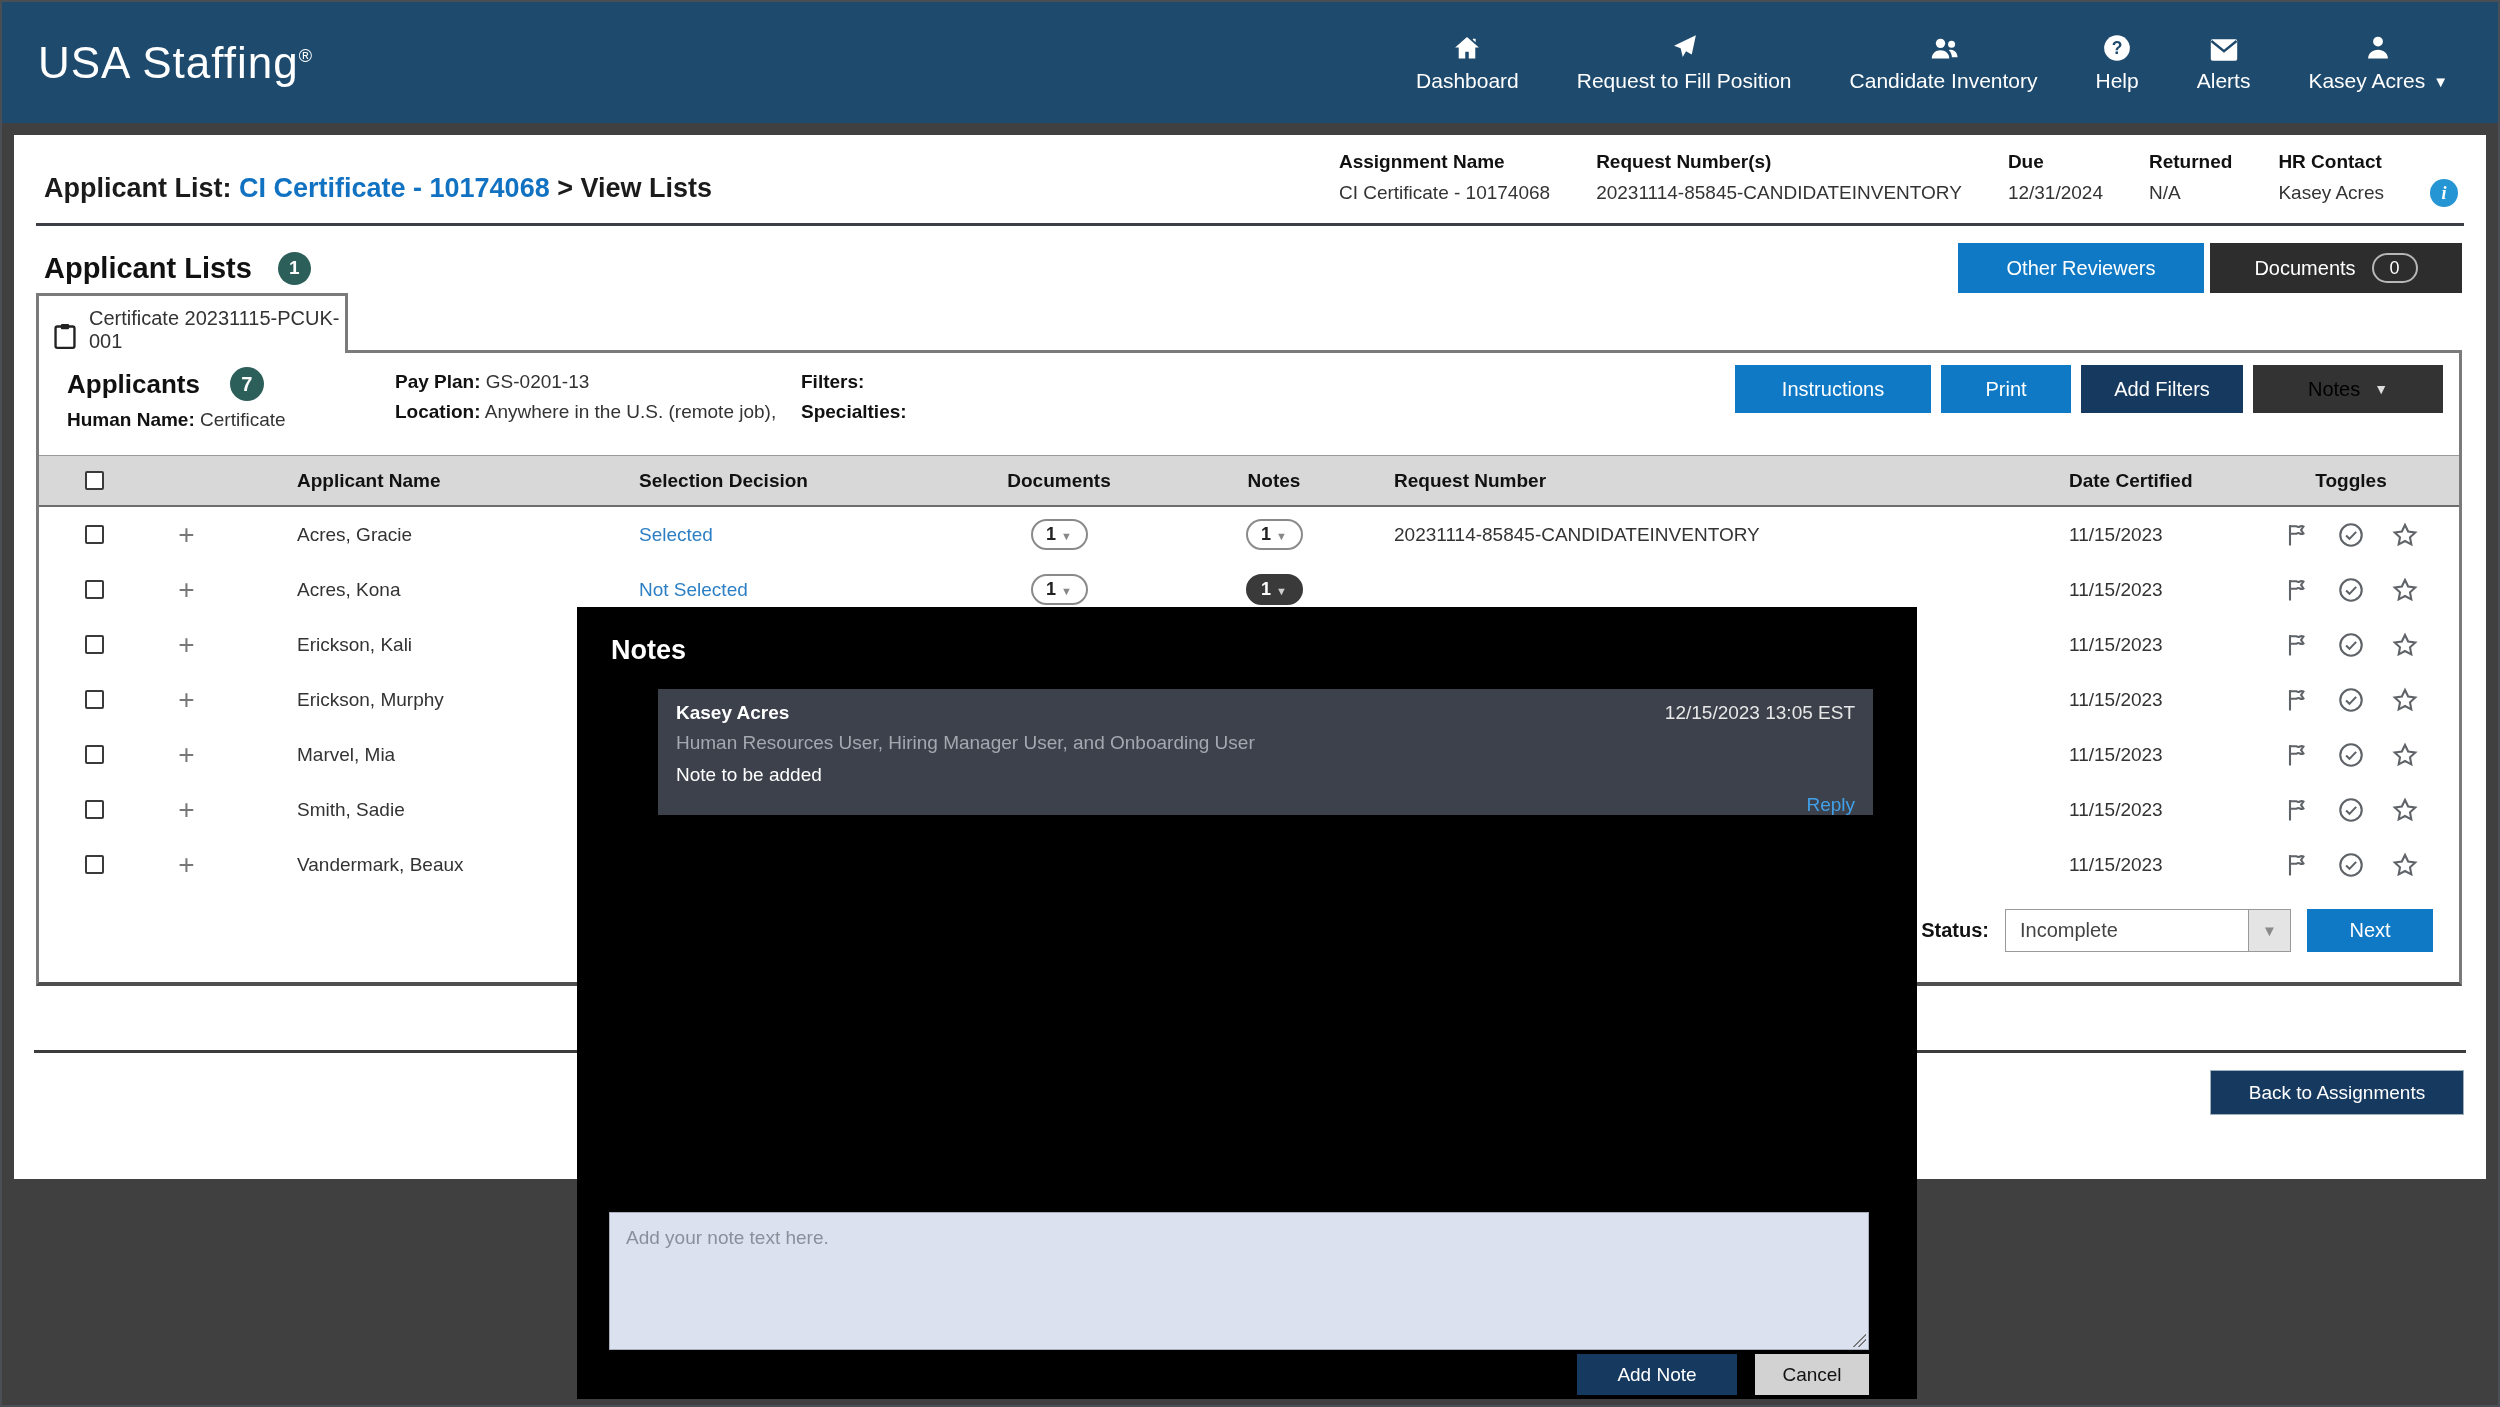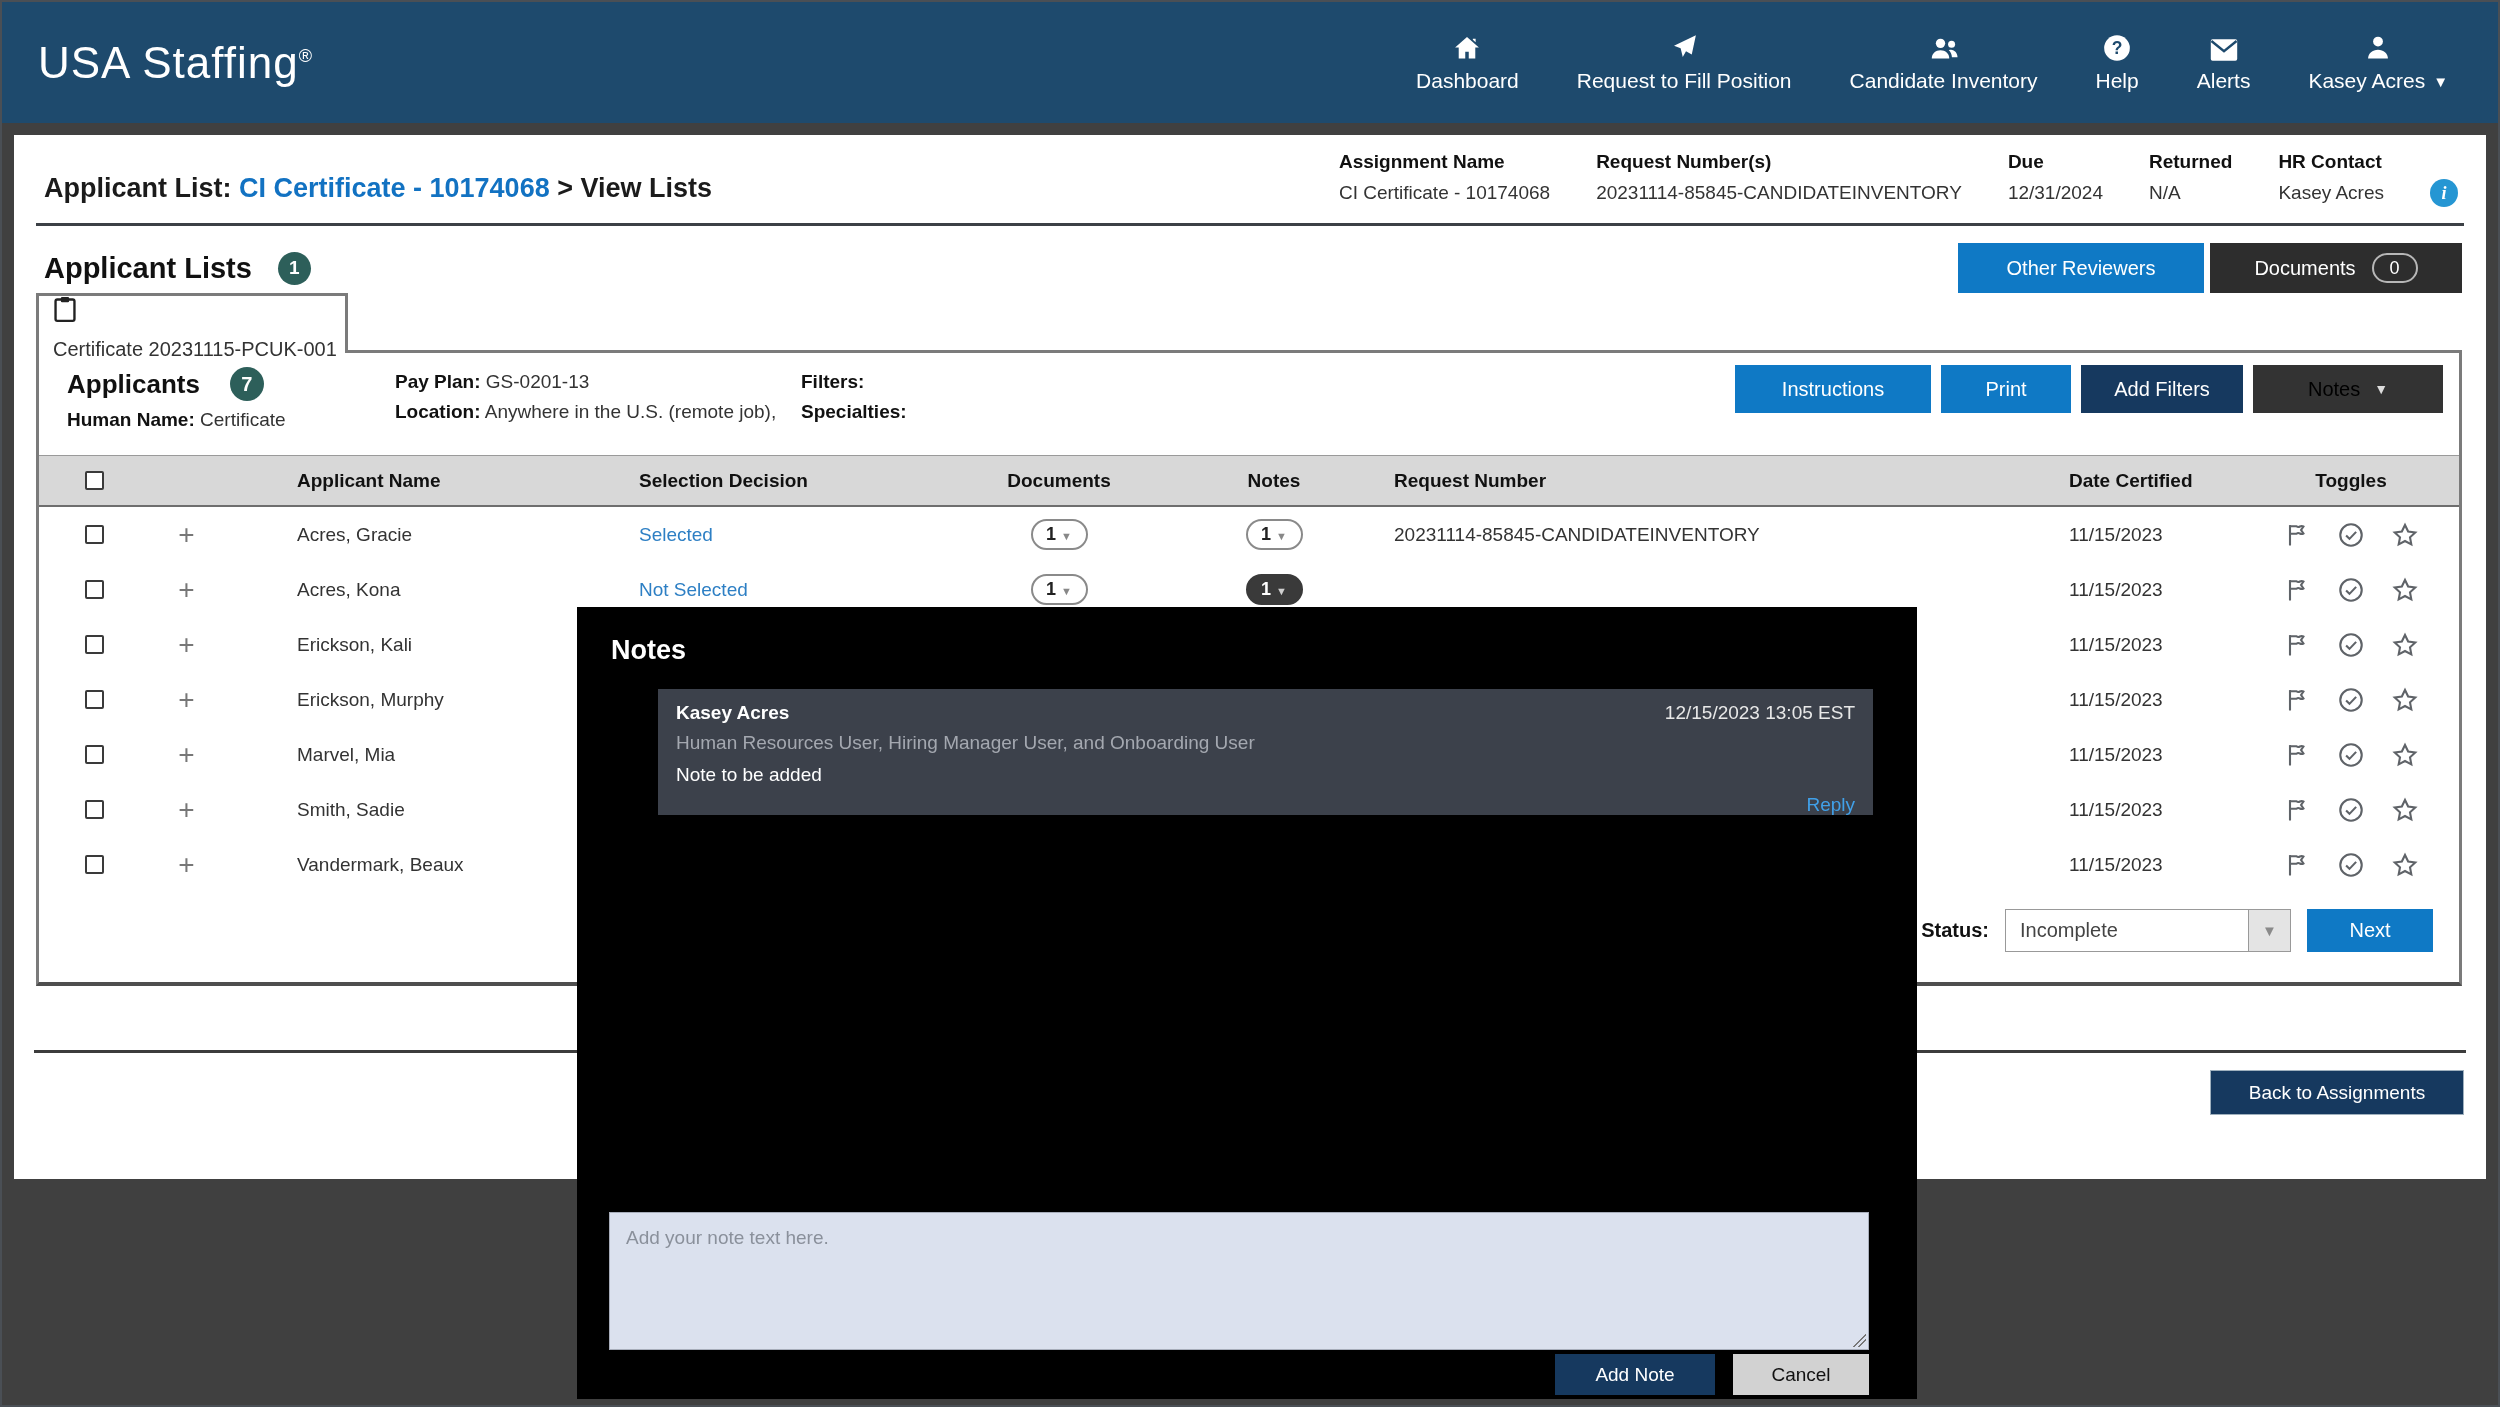--- a/index.html
+++ b/index.html
@@ -36,21 +36,21 @@
   .top-btns { display:flex; gap:6px; }
   .btn { display:flex; align-items:center; justify-content:center; font-size:20px; cursor:pointer; border:none; }
   .btn-blue { background:#0f79c5; color:#fff; }
   .btn-navy { background:#16395f; color:#fff; }
   .btn-dark { background:#2d2d2d; color:#fff; }
   .btn-or { width:246px; height:50px; }
   .btn-docs { width:252px; height:50px; gap:16px; }
   .oval { min-width:46px; height:30px; border:2px solid #b7b7b7; border-radius:16px; display:flex; align-items:center; justify-content:center; font-size:18px; padding:0 10px; }
 
   
-  .tab { position:absolute; top:158px; left:22px; width:312px; height:60px; background:#fff; border:3px solid #7b7b7b; border-bottom:none; z-index:2; display:flex; align-items:flex-start; gap:12px; padding-left:14px;flex-direction:column; }
+  .tab { position:absolute; top:158px; left:22px; width:312px; height:60px; background:#fff; border:3px solid #7b7b7b; border-bottom:none; z-index:2; display:flex; align-items:flex-end; gap:12px; padding-left:14px; }
   .tab-label { font-size:20px; color:#333; }
   .panel { position:absolute; top:215px; left:22px; right:24px; height:636px; border:3px solid #7b7b7b; border-bottom:4px solid #4e4e4e; background:#fff; }
   .panel-info { position:relative; height:102px; }
   .blk { position:absolute; top:14px; }
   .blk-applicants { left:28px; }
   .app-line { display:flex; align-items:center; gap:30px; }
   .app-title { font-size:26px; font-weight:bold; color:#111; }
   .badge.b7 { width:34px; height:34px; font-size:20px; }
   .kv { font-size:19px; color:#333; margin-top:8px; }
   .kv b { color:#111; }
@@ -109,21 +109,21 @@
   .note-body { color:#fff; font-size:19px; margin-top:10px; }
   .note-reply { text-align:right; margin-top:8px; }
   .note-reply a { color:#41a0e8; font-size:19px; text-decoration:none; cursor:pointer; }
   .ta-wrap { position:absolute; left:32px; top:605px; width:1260px; height:138px; }
   .ta-wrap textarea { width:100%; height:100%; background:#dbe1ee; border:1px solid #a7adba; resize:none; font-family:"Liberation Sans", sans-serif; font-size:19px; color:#333; padding:14px 16px; outline:none; }
   .ta-wrap textarea::placeholder { color:#8a909b; }
   .ta-handle { position:absolute; right:3px; bottom:3px; width:13px; height:13px; pointer-events:none;
     background:linear-gradient(135deg, transparent 0 50%, #777 50% 57%, transparent 57% 68%, #777 68% 75%, transparent 75%); }
   .modal-btns { position:absolute; right:48px; top:747px; display:flex; gap:18px; }
   .btn-addnote { width:160px; height:41px; font-size:19px; }
-  .btn-cancel { width:136px; height:41px; font-size:19px; background:#d2d2d2; color:#111; }
+  .btn-cancel { width:114px; height:41px; font-size:19px; background:#d2d2d2; color:#111; }
 </style>
 </head>
 <body>
 
 <div class="root">
 
   <header class="navbar">
     <div class="brand"><span>USA Staffing</span><sup>®</sup></div>
     <nav class="nav-items">
       <div class="nav-item">

